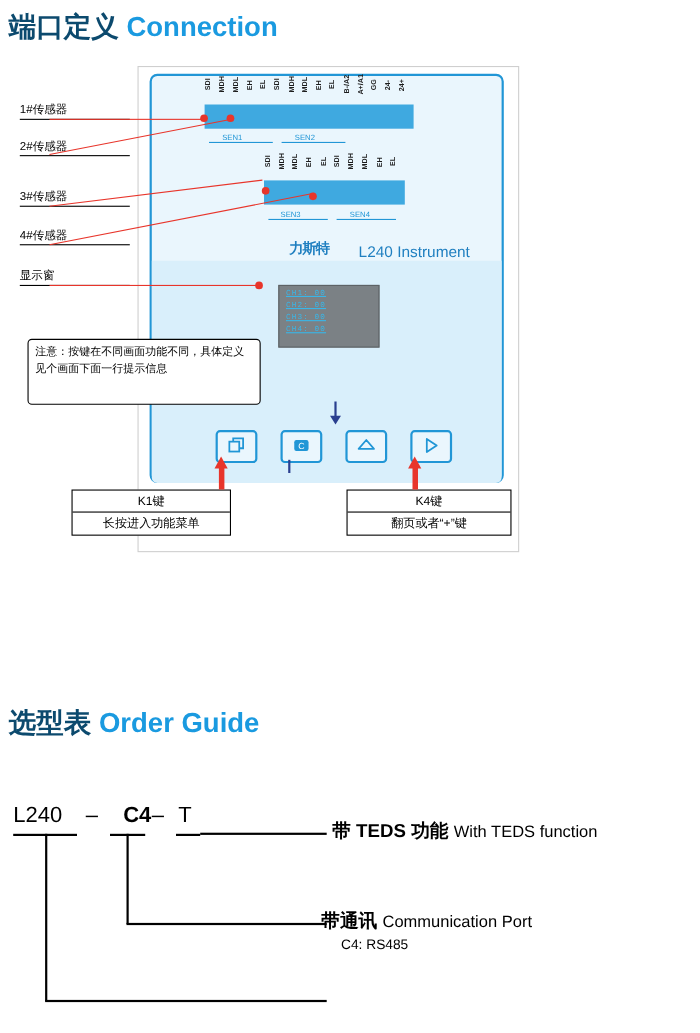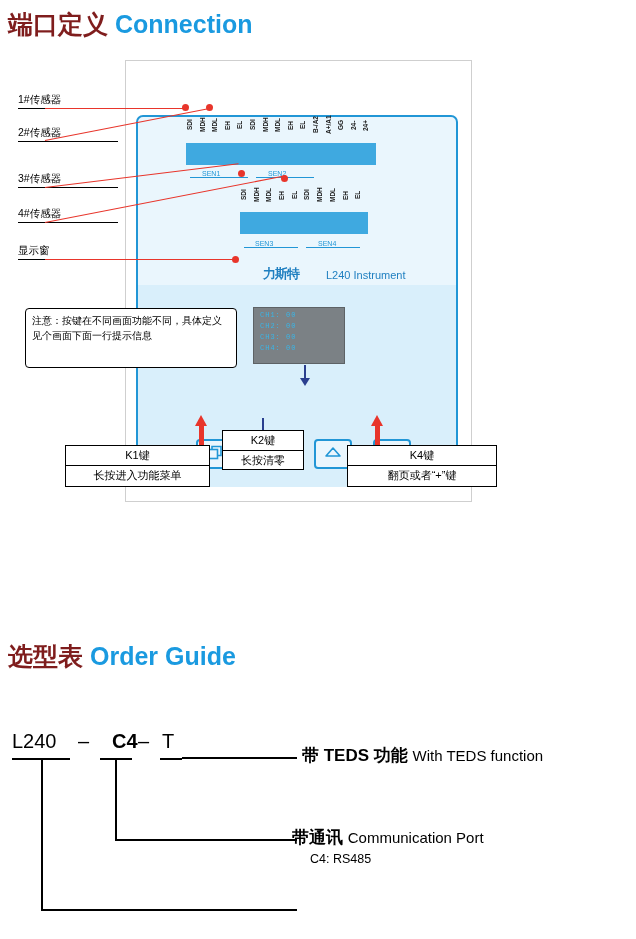--- a/index.html
+++ b/index.html
@@ -18,21 +18,21 @@
 
   
   .section-title {
     font-size: 25px;
     font-weight: bold;
     color: #1a9ae0;
     letter-spacing: 0px;
     white-space: nowrap;
   }
   .section-title .cn {
-    color: #7f1d1d;
+    color: #0c4a6e;
   }
 
   
   #connection-diagram {
     left: 10px;
     top: 60px;
     width: 460px;
     height: 440px;
   }
   .device-outer {
@@ -47,21 +47,20 @@
   .device-body {
     position: absolute;
     left: 10px;
     top: 6px;
     width: 322px;
     height: 372px;
     border: 2px solid #2196d6;
     border-radius: 7px;
     background: #eaf6fd;
     box-sizing: border-box;
-    margin-top: 48px;
   }
   .device-lower {
     position: absolute;
     left: 0px;
     top: 168px;
     width: 100%;
     height: 202px;
     background: #d9effb;
     border-radius: 0 0 5px 5px;
   }
@@ -101,40 +100,41 @@
   .brand {
     position: absolute;
     font-size: 13px;
     font-weight: bold;
     color: #1f7fc0;
     font-family: "Liberation Sans", sans-serif;
     letter-spacing: -1px;
   }
   .brand-sub {
     position: absolute;
-    font-size: 11px;
+    font-size: 14px;
     color: #1f7fc0;
     white-space: nowrap;
   }
   
   .display-window {
     position: absolute;
     left: 115px;
     top: 190px;
     width: 90px;
     height: 55px;
     background: #7b8185;
     border: 1px solid #5d6265;
   }
   .display-line {
     color: #39b6e8;
     font-size: 7px;
     margin: 3px 0 0 6px;
     font-family: "Liberation Mono", monospace;
     letter-spacing: 1px;
+    text-decoration: underline;
   }
   
   .key-btn {
     position: absolute;
     width: 38px;
     height: 30px;
     background: #eaf6fd;
     border: 2px solid #2196d6;
     border-radius: 4px;
     box-sizing: border-box;
@@ -388,27 +388,23 @@
   <div class="blue-stem" style="left:294px; top:305px; height:16px;"></div>
   <div class="arrow-up" style="left:290px; top:318px; border-left:5px solid transparent; border-right:5px solid transparent; border-top:8px solid #2a3f8f;"></div>
 
   <div class="key-box" style="left:55px; top:385px; width:145px; height:42px;">
     <div class="top">K1键</div>
     <div class="bot">长按进入功能菜单</div>
   </div>
   <div class="red-stem" style="left:189px; top:365px; height:20px;"></div>
   <div class="arrow-up" style="left:185px; top:355px; border-left:6px solid transparent; border-right:6px solid transparent; border-bottom:11px solid #e8352b;"></div>
 
-  <div class="key-box" style="left:212px; top:370px; width:82px; height:40px;">
-    <div class="top">K2键</div>
-    <div class="bot">长按清零</div>
-  </div>
   <div class="blue-stem" style="left:252px; top:358px; height:12px;"></div>
 
-  <div class="key-box" style="left:305px; top:385px; width:150px; height:42px;margin-left:32px;">
+  <div class="key-box" style="left:305px; top:385px; width:150px; height:42px;">
     <div class="top">K4键</div>
     <div class="bot">翻页或者“+”键</div>
   </div>
   <div class="red-stem" style="left:365px; top:365px; height:20px;"></div>
   <div class="arrow-up" style="left:361px; top:355px; border-left:6px solid transparent; border-right:6px solid transparent; border-bottom:11px solid #e8352b;"></div>
 </div>
 
 <div class="abs section-title" style="left:8px; top:640px;">
   <span class="cn">选型表</span>
   <span>Order Guide</span>

